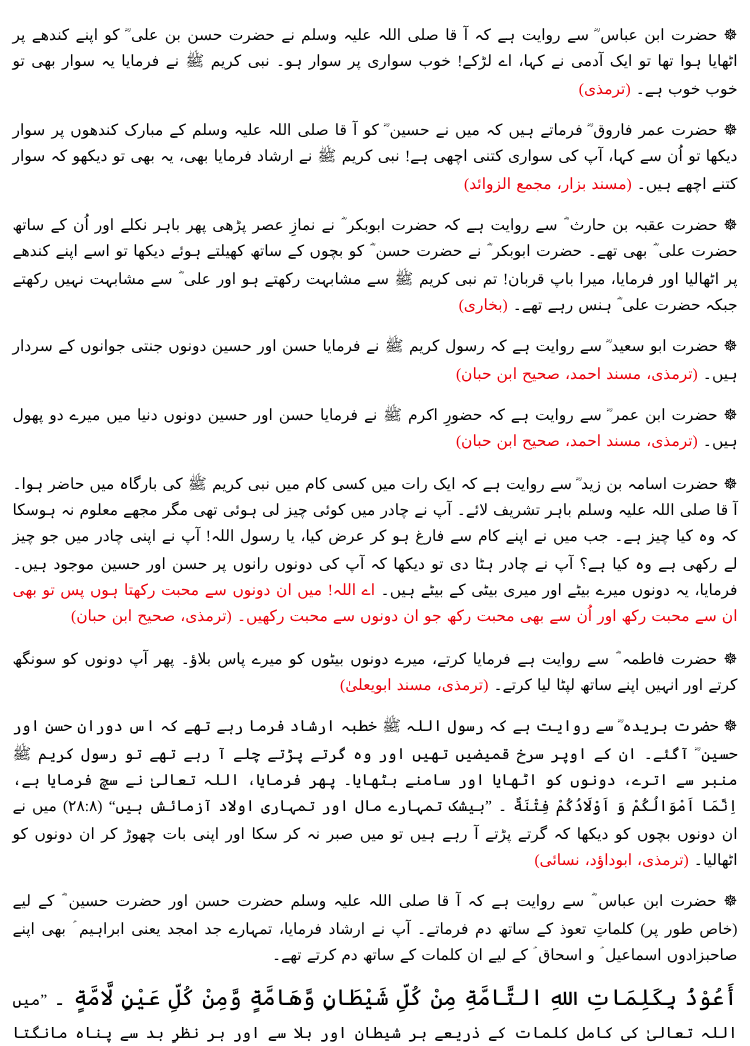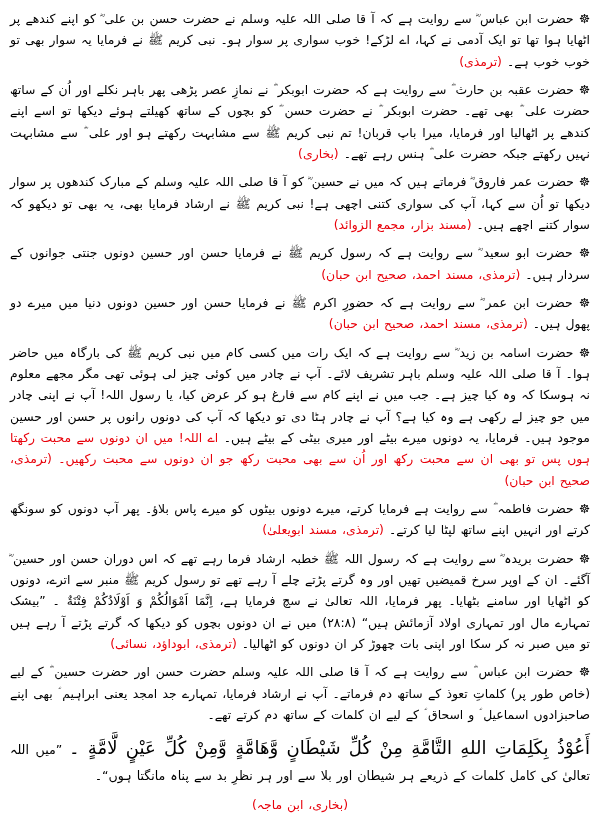--- a/index.html
+++ b/index.html
@@ -22,29 +22,30 @@
     box-sizing: border-box;
   }
   .content {
     direction: rtl;
     text-align: justify;
     text-align-last: right;
     padding: 6px 10px 4px 10px;
     box-sizing: border-box;
   }
   .para {
-    margin: 2px 0 7px 0;
+    margin: 12px 0 7px 0;
     font-size: 12.4px;
     line-height: 1.72;
     color: #000000;
     direction: rtl;
     unicode-bidi: isolate;
     text-align: justify;
     text-align-last: right;
     word-spacing: 1px;
+    font-family: Liberation Serif, serif;
   }
   .red {
     color: #e8000a;
   }
   .center {
     text-align: center;
     text-align-last: center;
   }
   .arabic {
     font-size: 18px;
@@ -56,23 +57,23 @@
   }
 </style>
 </head>
 <body>
 
 <div class="page">
   <div class="content">
 
     <p class="para"><span>☸ حضرت ابن عباس ؓ سے روایت ہے کہ آ قا صلی اللہ علیہ وسلم نے حضرت حسن بن علی ؓ کو اپنے کندھے پر اٹھایا ہوا تھا تو ایک آدمی نے کہا، اے لڑکے! خوب سواری پر سوار ہو۔ نبی کریم ﷺ نے فرمایا یہ سوار بھی تو خوب خوب ہے۔</span> <span class="red">(ترمذی)</span></p>
 
+    <p class="para"><span>☸ حضرت عمر فاروق ؓ فرماتے ہیں کہ میں نے حسین ؓ کو آ قا صلی اللہ علیہ وسلم کے مبارک کندھوں پر سوار دیکھا تو اُن سے کہا، آپ کی سواری کتنی اچھی ہے! نبی کریم ﷺ نے ارشاد فرمایا بھی، یہ بھی تو دیکھو کہ سوار کتنے اچھے ہیں۔</span> <span class="red">(مسند بزار، مجمع الزوائد)</span></p>
+
     <p class="para"><span>☸ حضرت عقبہ بن حارث ؓ سے روایت ہے کہ حضرت ابوبکر ؓ نے نمازِ عصر پڑھی پھر باہر نکلے اور اُن کے ساتھ حضرت علی ؓ بھی تھے۔ حضرت ابوبکر ؓ نے حضرت حسن ؓ کو بچوں کے ساتھ کھیلتے ہوئے دیکھا تو اسے اپنے کندھے پر اٹھالیا اور فرمایا، میرا باپ قربان! تم نبی کریم ﷺ سے مشابہت رکھتے ہو اور علی ؓ سے مشابہت نہیں رکھتے جبکہ حضرت علی ؓ ہنس رہے تھے۔</span> <span class="red">(بخاری)</span></p>
-
-    <p class="para"><span>☸ حضرت عمر فاروق ؓ فرماتے ہیں کہ میں نے حسین ؓ کو آ قا صلی اللہ علیہ وسلم کے مبارک کندھوں پر سوار دیکھا تو اُن سے کہا، آپ کی سواری کتنی اچھی ہے! نبی کریم ﷺ نے ارشاد فرمایا بھی، یہ بھی تو دیکھو کہ سوار کتنے اچھے ہیں۔</span> <span class="red">(مسند بزار، مجمع الزوائد)</span></p>
 
     <p class="para"><span>☸ حضرت ابو سعید ؓ سے روایت ہے کہ رسول کریم ﷺ نے فرمایا حسن اور حسین دونوں جنتی جوانوں کے سردار ہیں۔</span> <span class="red">(ترمذی، مسند احمد، صحیح ابن حبان)</span></p>
 
     <p class="para"><span>☸ حضرت ابن عمر ؓ سے روایت ہے کہ حضورِ اکرم ﷺ نے فرمایا حسن اور حسین دونوں دنیا میں میرے دو پھول ہیں۔</span> <span class="red">(ترمذی، مسند احمد، صحیح ابن حبان)</span></p>
 
     <p class="para"><span>☸ حضرت اسامہ بن زید ؓ سے روایت ہے کہ ایک رات میں کسی کام میں نبی کریم ﷺ کی بارگاہ میں حاضر ہوا۔ آ قا صلی اللہ علیہ وسلم باہر تشریف لائے۔ آپ نے چادر میں کوئی چیز لی ہوئی تھی مگر مجھے معلوم نہ ہوسکا کہ وہ کیا چیز ہے۔ جب میں نے اپنے کام سے فارغ ہو کر عرض کیا، یا رسول اللہ! آپ نے اپنی چادر میں جو چیز لے رکھی ہے وہ کیا ہے؟ آپ نے چادر ہٹا دی تو دیکھا کہ آپ کی دونوں رانوں پر حسن اور حسین موجود ہیں۔ فرمایا، یہ دونوں میرے بیٹے اور میری بیٹی کے بیٹے ہیں۔</span> <span class="red">اے اللہ! میں ان دونوں سے محبت رکھتا ہوں پس تو بھی ان سے محبت رکھ اور اُن سے بھی محبت رکھ جو ان دونوں سے محبت رکھیں۔</span> <span class="red">(ترمذی، صحیح ابن حبان)</span></p>
 
 
     <p class="para"><span>☸ حضرت فاطمہ ؓ سے روایت ہے فرمایا کرتے، میرے دونوں بیٹوں کو میرے پاس بلاؤ۔ پھر آپ دونوں کو سونگھ کرتے اور انہیں اپنے ساتھ لپٹا لیا کرتے۔</span> <span class="red">(ترمذی، مسند ابویعلیٰ)</span></p>
 

